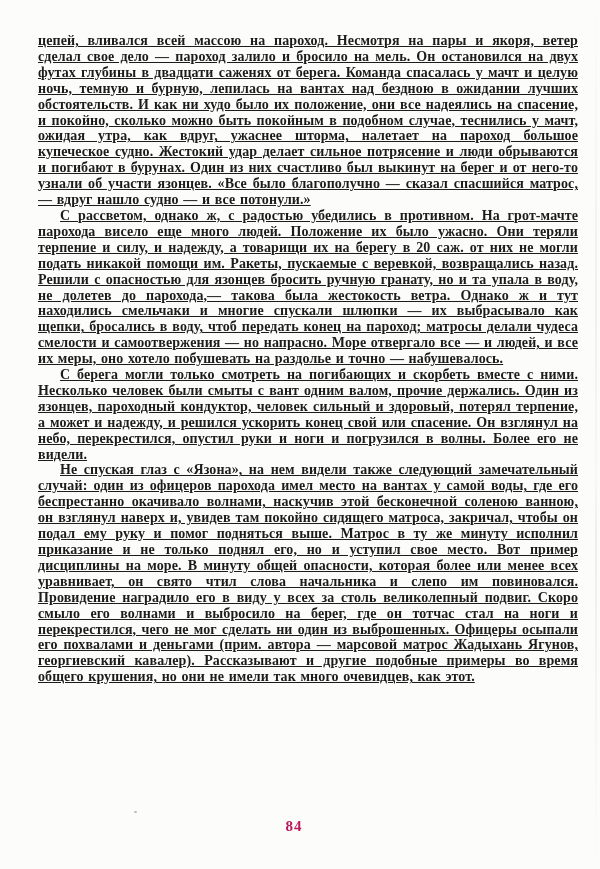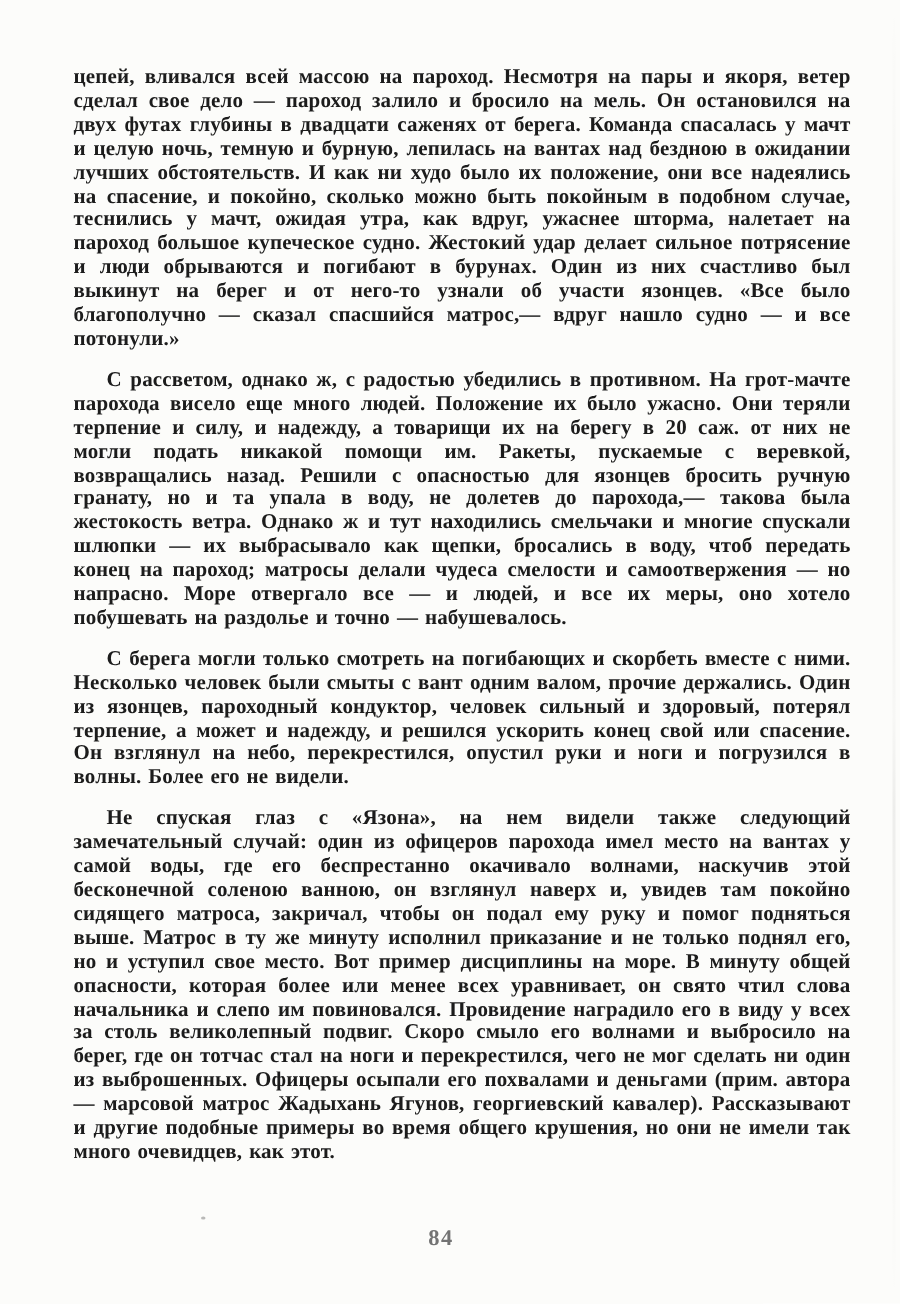--- a/index.html
+++ b/index.html
@@ -42,38 +42,39 @@
     overflow: hidden;
     font-size: 14px;
     line-height: 15.9px;
     font-weight: 600;
     color: #1c1c1c;
     text-align: justify;
     letter-spacing: 0.1px;
     word-spacing: 1px;
   }
   .page-text p {
-    margin: 11px;
+    margin: 0;
     padding: 0;
+    text-decoration: underline;
   }
   .page-text p.indented {
     text-indent: 22px;
   }
   .page-footer {
     position: absolute;
     left: 38px;
     top: 817px;
     width: 540px;
     text-align: center;
   }
   .page-number {
     display: inline-block;
     font-size: 15px;
     font-weight: 700;
-    color: #737373;
+    color: #be185d;
     letter-spacing: 1px;
     transform: translateX(-14px);
   }
   .scan-speck {
     position: absolute;
     left: 134px;
     top: 811px;
     width: 3px;
     height: 2px;
     background: rgba(60,60,60,0.35);

